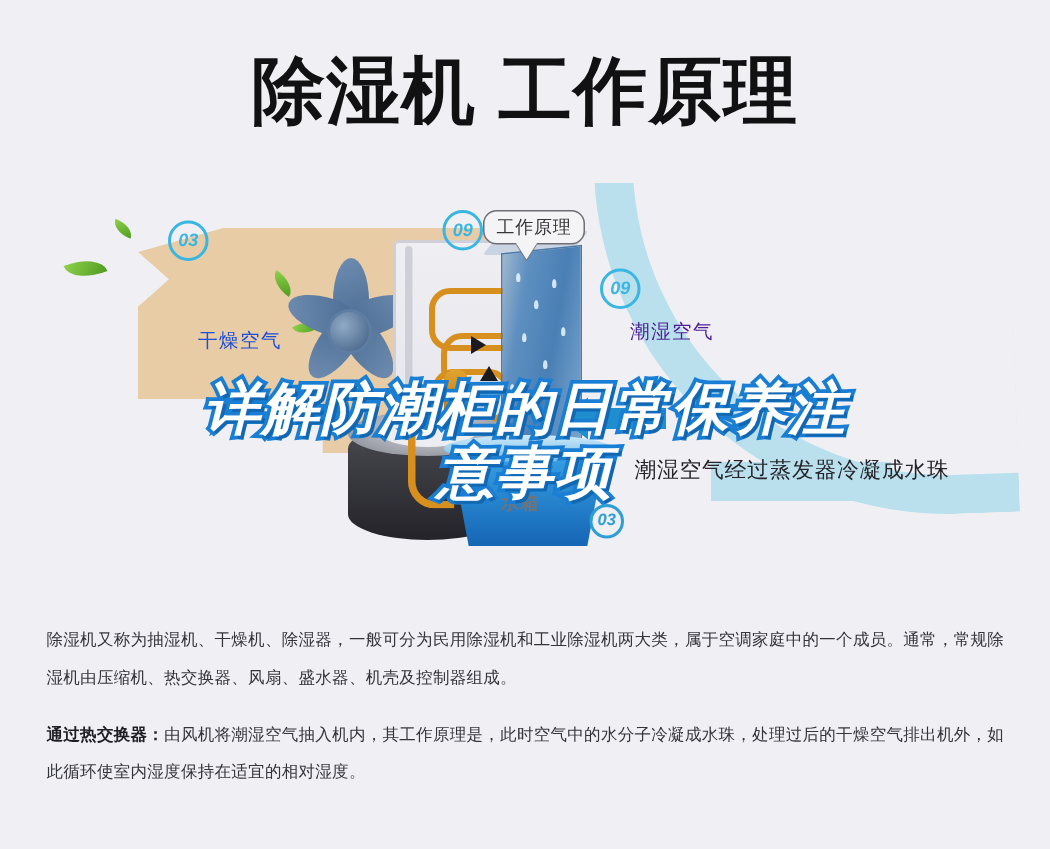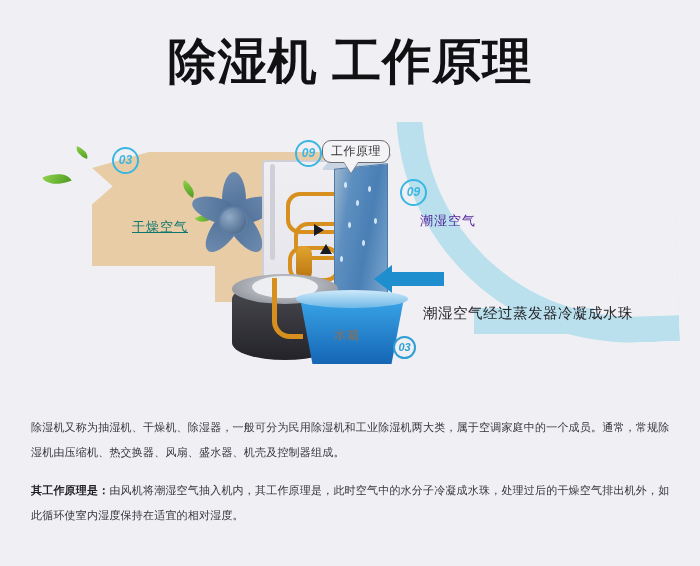--- a/index.html
+++ b/index.html
@@ -91,24 +91,23 @@
     background: #e5c89f;
     clip-path: polygon(0% 0%, 100% 0%, 100% 100%, 0% 100%);
     opacity: .9;
   }
 
   .dry-label {
     position: absolute;
     left: 132px;
     top: 96px;
     font-size: 13px;
-    color: #0f766e;
+    color: #1d4ed8;
     white-space: nowrap;
     letter-spacing: 1px;
-    text-decoration: underline;
   }
   .humid-label {
     position: absolute;
     left: 420px;
     top: 90px;
     font-size: 13px;
     color: #4c1d95;
     white-space: nowrap;
     letter-spacing: 1px;
   }
@@ -510,29 +509,33 @@
     <div class="dry-label">干燥空气</div>
 
     <div class="badge badge-02">09</div>
     <div class="callout">工作原理</div>
     <div class="callout-tip"></div>
 
     <div class="badge badge-01">09</div>
     <div class="humid-label">潮湿空气</div>
   </div>
 
+  <div class="overlay">
+    <span class="overlay-line">详解防潮柜的日常保养注</span>
+    <span class="overlay-line">意事项</span>
+  </div>
 
   <div class="captions">
     <div class="caption-row">
       <div class="caption-badge hidden-badge"></div>
       <div class="caption-text">潮湿空气经过蒸发器冷凝成水珠</div>
     </div>
     <div class="caption-row">
       <div class="caption-badge">03</div>
     </div>
   </div>
 
   <div class="body-copy">
     <p class="para">除湿机又称为抽湿机、干燥机、除湿器，一般可分为民用除湿机和工业除湿机两大类，属于空调家庭中的一个成员。通常，常规除湿机由压缩机、热交换器、风扇、盛水器、机壳及控制器组成。</p>
-    <p class="para"><span class="para-lead">其工作原理是：</span><span>由风机将潮湿空气抽入机内，其工作原理是，此时空气中的水分子冷凝成水珠，处理过后的干燥空气排出机外，如此循环使室内湿度保持在适宜的相对湿度。</span></p>
+    <p class="para"><span class="para-lead">通过热交换器：</span><span>由风机将潮湿空气抽入机内，其工作原理是，此时空气中的水分子冷凝成水珠，处理过后的干燥空气排出机外，如此循环使室内湿度保持在适宜的相对湿度。</span></p>
   </div>
 
 </div>
 
 </body></html>

